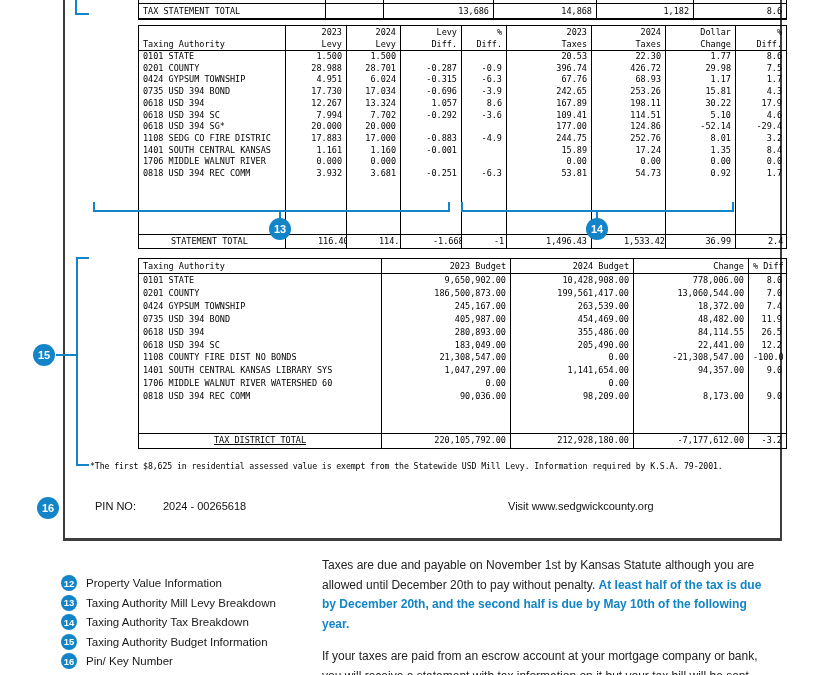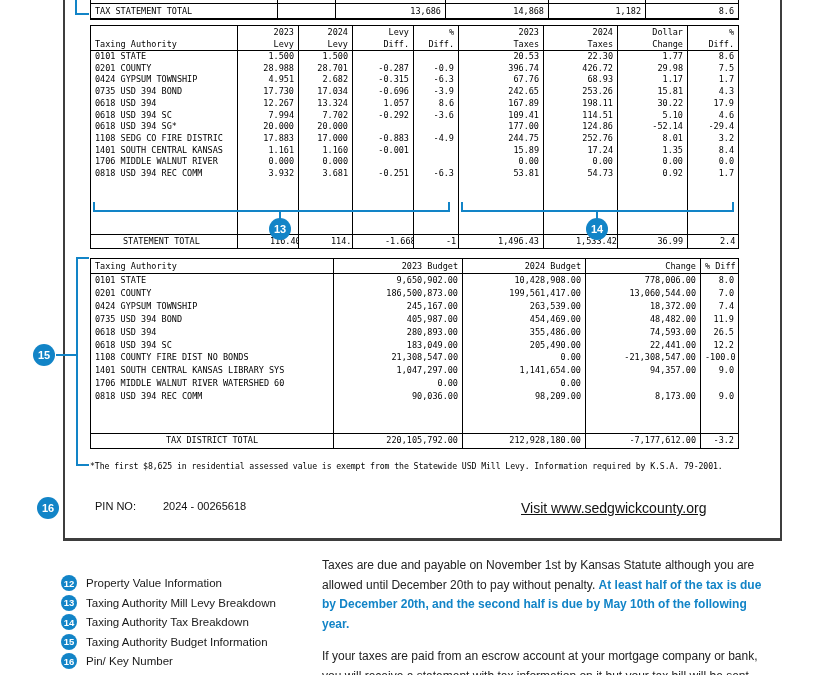--- a/index.html
+++ b/index.html
@@ -5,21 +5,21 @@
   html,body{margin:0;padding:0;}
   body{width:816px;height:675px;position:relative;background:#fff;overflow:hidden;
        font-family:"Liberation Sans",sans-serif;color:#1a1a1a;}
 
   
   .page{position:absolute;left:63px;top:0;width:715px;height:538px;
         border:2px solid #3d3d3d;border-top:none;border-bottom-width:3px;background:#fff;}
 
   .tbl{position:absolute;left:25px;width:648px;font-family:"DejaVu Sans Mono",monospace;
        font-size:8.5px;color:#000;}
-  .tbl table{border-collapse:collapse;table-layout:fixed;width:648px;border:1.5px solid #000;}
+  .tbl table{border-collapse:collapse;table-layout:fixed;width:648px;border:1.5px solid #000;margin-left:48px;}
   .tbl td{padding:0 4px;border-right:1px solid #000;overflow:hidden;white-space:nowrap;
           text-align:right;vertical-align:bottom;}
   .tbl td:first-child{text-align:left;}
   .tbl td:last-child{border-right:none;}
 
   
   .t1{top:0;}
   .t1 table{border-top:none;border-bottom-width:2px;}
   .t1 tbody.stub td{height:3px;border-bottom:1.5px solid #000;}
   .t1 tfoot td{line-height:14px;}
@@ -31,29 +31,29 @@
   .levy tbody td{line-height:11.7px;}
   .levy tbody.spacer td{height:54px;}
   .levy tfoot td{border-top:1px solid #000;line-height:13.5px;padding-left:32px;}
 
   
   .budget{top:258px;}
   .budget thead td{line-height:14px;border-bottom:1px solid #000;}
   .budget tbody td{line-height:12.9px;}
   .budget tbody.spacer td{height:30px;}
   .budget tfoot td{border-top:1px solid #000;line-height:13.5px;text-align:right;}
-  .budget tfoot td:first-child{text-align:center;}
+  .budget tfoot td:first-child{text-align:center;text-decoration:underline;}
 
   .footnote{position:absolute;left:25px;top:461px;width:655px;
             font-family:"DejaVu Sans Mono",monospace;font-size:8.2px;color:#000;
             white-space:nowrap;letter-spacing:-0.1px;}
 
   .pin-label{position:absolute;left:30px;top:500px;font-size:11px;color:#111;}
   .pin-value{position:absolute;left:98px;top:500px;font-size:11px;color:#111;}
-  .visit{position:absolute;left:456px;top:500px;font-size:14px;color:#111;text-decoration:underline;}
+  .visit{position:absolute;left:443px;top:500px;font-size:11px;color:#111;}
 
   
   .badge{position:absolute;width:22px;height:22px;border-radius:50%;background:#1284c7;
          color:#fff;font-weight:bold;font-size:11px;display:flex;align-items:center;
          justify-content:center;z-index:9;}
   .bracket{position:absolute;z-index:8;}
   .bk-up{border-left:2px solid #1284c7;border-right:2px solid #1284c7;
          border-bottom:2px solid #1284c7;height:8px;}
   .stem-v{width:2px;background:#1284c7;}
   .stem-h{height:2px;background:#1284c7;}
@@ -170,21 +170,21 @@
             <td>-0.287</td>
             <td>-0.9</td>
             <td>396.74</td>
             <td>426.72</td>
             <td>29.98</td>
             <td>7.5</td>
           </tr>
           <tr>
             <td>0424 GYPSUM TOWNSHIP</td>
             <td>4.951</td>
-            <td>2.682</td>
+            <td>6.024</td>
             <td>-0.315</td>
             <td>-6.3</td>
             <td>67.76</td>
             <td>68.93</td>
             <td>1.17</td>
             <td>1.7</td>
           </tr>
           <tr>
             <td>0735 USD 394 BOND</td>
             <td>17.730</td>
@@ -347,21 +347,21 @@
             <td>0735 USD 394 BOND</td>
             <td>405,987.00</td>
             <td>454,469.00</td>
             <td>48,482.00</td>
             <td>11.9</td>
           </tr>
           <tr>
             <td>0618 USD 394</td>
             <td>280,893.00</td>
             <td>355,486.00</td>
-            <td>74,593.00</td>
+            <td>84,114.55</td>
             <td>26.5</td>
           </tr>
           <tr>
             <td>0618 USD 394 SC</td>
             <td>183,049.00</td>
             <td>205,490.00</td>
             <td>22,441.00</td>
             <td>12.2</td>
           </tr>
           <tr>

